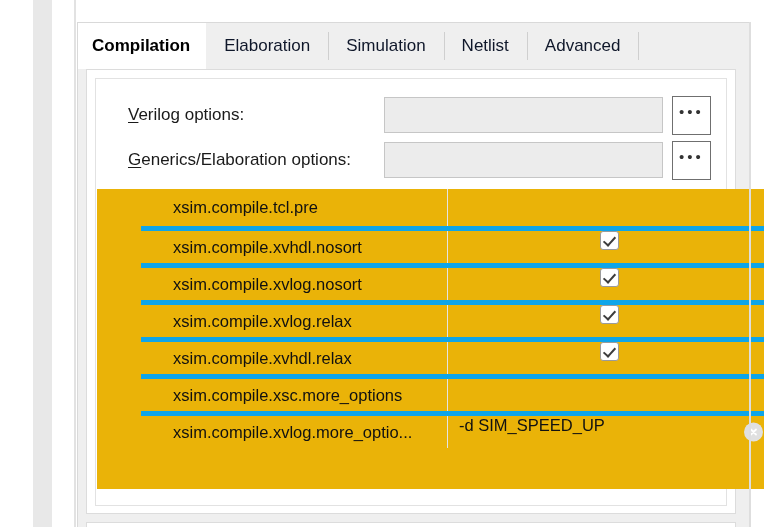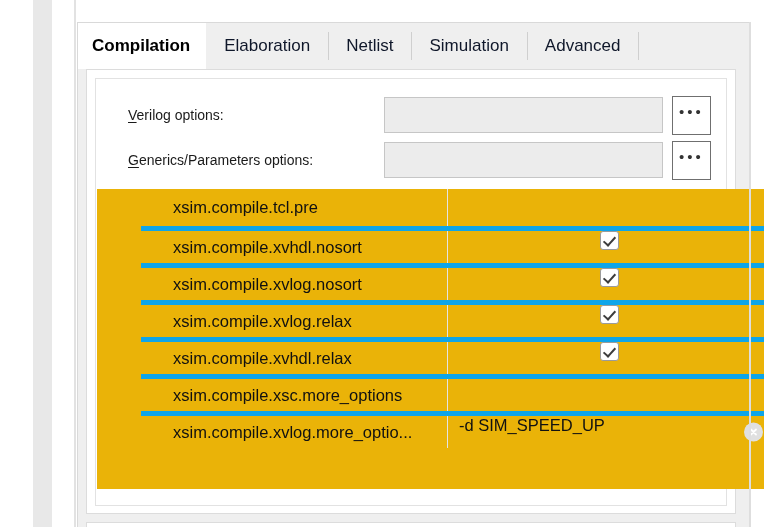--- a/index.html
+++ b/index.html
@@ -144,21 +144,21 @@
     height: 46px;
     display: flex;
     align-items: center;
   }
   .opt-row.r1 { top: 13px; }
   .opt-row.r2 { top: 58px; }
 
   .opt-label {
     position: absolute;
     left: 32px;
-    font-size: 14px;
+    font-size: 17px;
     color: #1a1a1a;
     white-space: nowrap;
   }
   .opt-label u {
     text-decoration: underline;
     text-underline-offset: 2px;
   }
   .opt-input {
     position: absolute;
     left: 288px;
@@ -302,44 +302,44 @@
   <div class="tab-panel">
 
     <div class="tab-strip">
       <div class="tab active">
         <span>Compilation</span>
       </div>
       <div class="tab">
         <span>Elaboration</span>
       </div>
       <div class="tab">
+        <span>Simulation</span>
+      </div>
+      <div class="tab">
         <span>Netlist</span>
-      </div>
-      <div class="tab">
-        <span>Simulation</span>
       </div>
       <div class="tab">
         <span>Advanced</span>
       </div>
       <div class="tab trailing"></div>
     </div>
 
     <div class="tab-content">
       <div class="content-inner">
 
         <div class="opt-row r1">
           <div class="opt-label"><u>V</u><span>erilog options:</span></div>
           <input class="opt-input" type="text" readonly="" value="" style="">
           <div class="opt-browse">
             <span>•••</span>
           </div>
         </div>
 
         <div class="opt-row r2">
-          <div class="opt-label"><u>G</u><span>enerics/Parameters options:</span></div>
+          <div class="opt-label"><u>G</u><span>enerics/Elaboration options:</span></div>
           <input class="opt-input" type="text" readonly="" value="" style="">
           <div class="opt-browse">
             <span>•••</span>
           </div>
         </div>
 
         <div class="prop-table" id="prop-table">
             <div class="prop-row">
               <div class="prop-name">xsim.compile.tcl.pre</div>
               <div class="prop-col-sep"></div>

